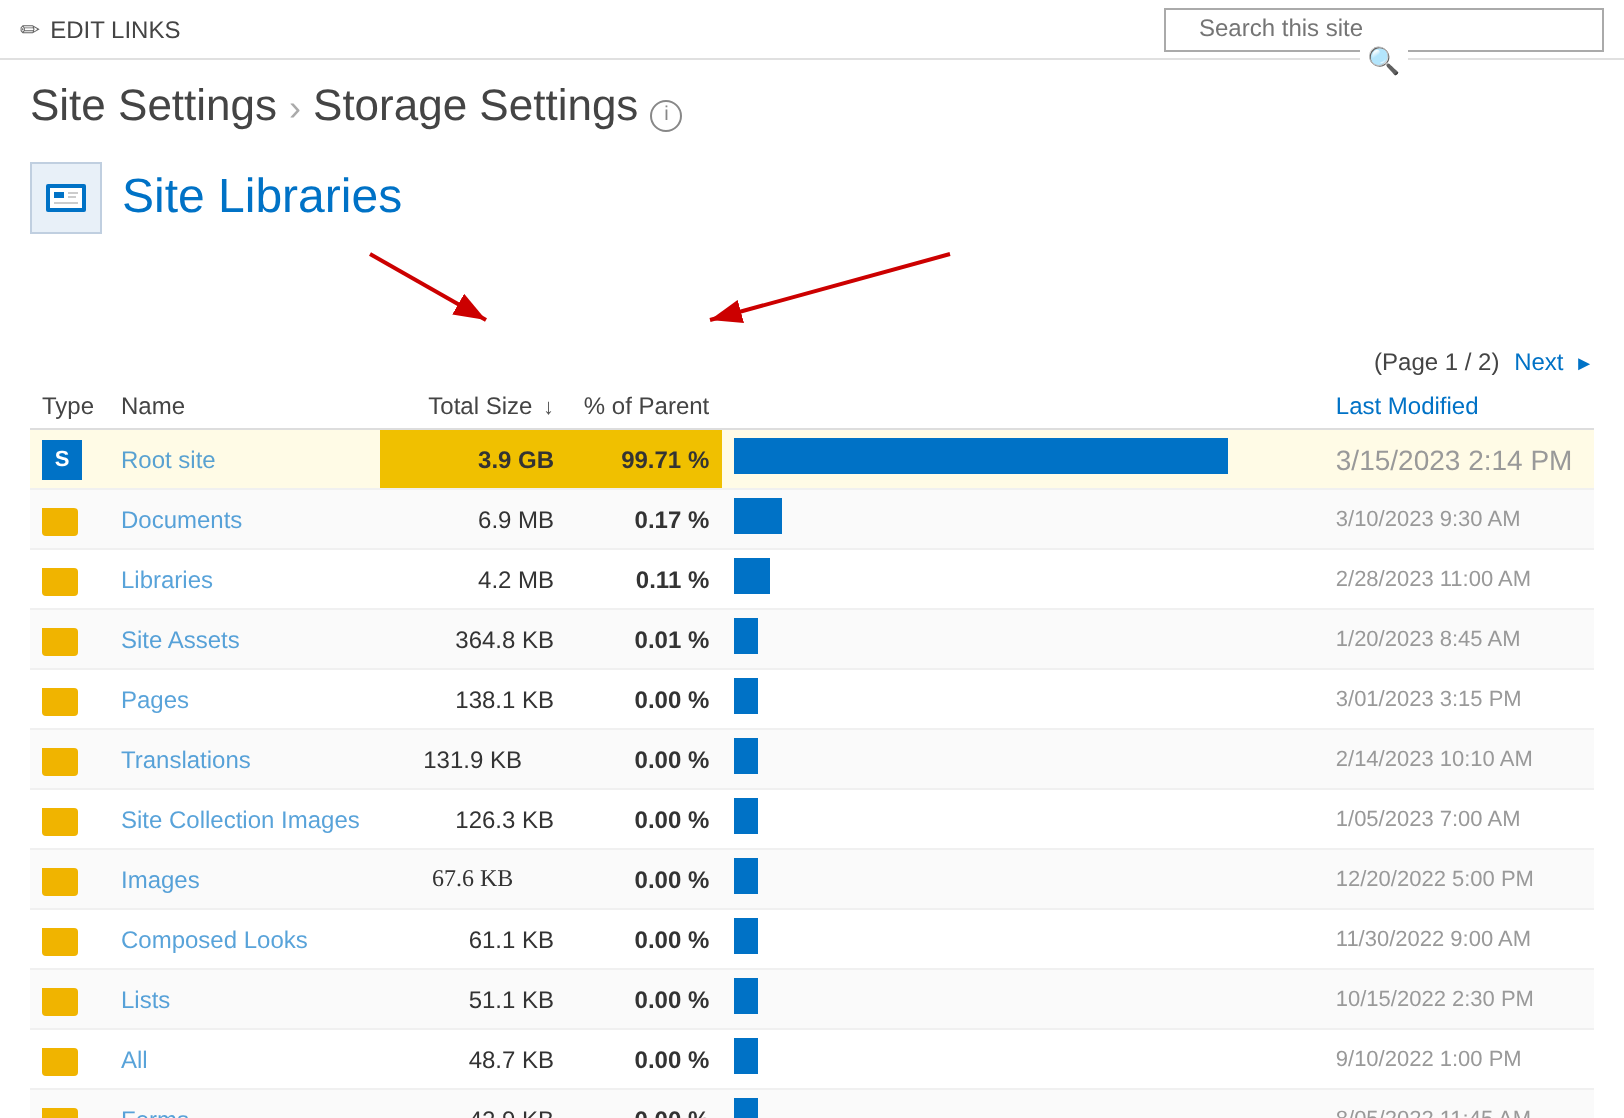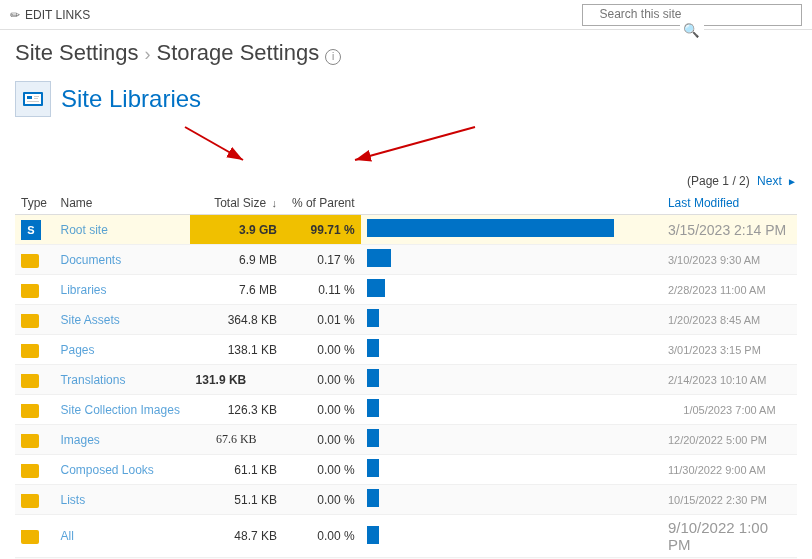--- a/index.html
+++ b/index.html
@@ -73,21 +73,21 @@
     }
     thead tr th.right { text-align: right; }
     tbody tr td {
       padding: 4px 6px; font-size: 12px; border-bottom: 1px solid #f0f0f0;
       vertical-align: middle;
     }
     tbody tr:nth-child(1) td { background: #fffbe6; }
     tbody tr:nth-child(1) td.size-cell { background: #f0c000; color: #333; font-weight: 500; text-align: right; }
     tbody tr:nth-child(1) td.pct-cell { background: #f0c000; color: #333; font-weight: 500; text-align: right; }
     tbody tr:not(:first-child) td.size-cell { text-align: right; color: #333; }
-    tbody tr:not(:first-child) td.pct-cell { text-align: right; color: #333; }
+    tbody tr:not(:first-child) td.pct-cell { text-align: right; color: #333; font-weight: bold; }
 
     .type-cell { width: 28px; }
     .name-cell { width: 130px; }
     .size-cell { width: 90px; }
     .pct-cell { width: 70px; }
     .bar-cell { width: 290px; }
     .date-cell { width: 130px; color: #999; margin-left: 42px; }
 
     
     .header-row {
@@ -193,21 +193,21 @@
           <td class="type-cell"><span style="display:inline-block;width:18px;height:14px;background:#f0b400;border-radius:0 2px 2px 2px;position:relative;vertical-align:middle;margin-top:2px;"></span></td>
           <td class="name-cell"><span style="color:#0072c6;cursor:pointer;opacity:0.65;">Documents</span></td>
           <td class="size-cell" style="text-align: right;">6.9 MB</td>
           <td class="pct-cell" style="text-align: right;">0.17 %</td>
           <td class="bar-cell"><div style="width:24px;height:18px;background:#0072c6;display:inline-block;"></div></td>
           <td class="date-cell" style="color: rgb(153, 153, 153); font-size: 11px;">3/10/2023 9:30 AM</td>
         </tr>
         <tr style="background: rgb(255, 255, 255);">
           <td class="type-cell"><span style="display:inline-block;width:18px;height:14px;background:#f0b400;border-radius:0 2px 2px 2px;position:relative;vertical-align:middle;margin-top:2px;"></span></td>
           <td class="name-cell"><span style="color:#0072c6;cursor:pointer;opacity:0.65;">Libraries</span></td>
-          <td class="size-cell" style="text-align: right;">7.6 MB</td>
+          <td class="size-cell" style="text-align: right;">4.2 MB</td>
           <td class="pct-cell" style="text-align: right;">0.11 %</td>
           <td class="bar-cell"><div style="width:18px;height:18px;background:#0072c6;display:inline-block;"></div></td>
           <td class="date-cell" style="color: rgb(153, 153, 153); font-size: 11px;">2/28/2023 11:00 AM</td>
         </tr>
         <tr style="background: rgb(250, 250, 250);">
           <td class="type-cell"><span style="display:inline-block;width:18px;height:14px;background:#f0b400;border-radius:0 2px 2px 2px;position:relative;vertical-align:middle;margin-top:2px;"></span></td>
           <td class="name-cell"><span style="color:#0072c6;cursor:pointer;opacity:0.65;">Site Assets</span></td>
           <td class="size-cell" style="text-align: right;">364.8 KB</td>
           <td class="pct-cell" style="text-align: right;">0.01 %</td>
           <td class="bar-cell"><div style="width:12px;height:18px;background:#0072c6;display:inline-block;"></div></td>
@@ -217,32 +217,32 @@
           <td class="type-cell"><span style="display:inline-block;width:18px;height:14px;background:#f0b400;border-radius:0 2px 2px 2px;position:relative;vertical-align:middle;margin-top:2px;"></span></td>
           <td class="name-cell"><span style="color:#0072c6;cursor:pointer;opacity:0.65;">Pages</span></td>
           <td class="size-cell" style="text-align: right;">138.1 KB</td>
           <td class="pct-cell" style="text-align: right;">0.00 %</td>
           <td class="bar-cell"><div style="width:12px;height:18px;background:#0072c6;display:inline-block;"></div></td>
           <td class="date-cell" style="color: rgb(153, 153, 153); font-size: 11px;">3/01/2023 3:15 PM</td>
         </tr>
         <tr style="background: rgb(250, 250, 250);">
           <td class="type-cell"><span style="display:inline-block;width:18px;height:14px;background:#f0b400;border-radius:0 2px 2px 2px;position:relative;vertical-align:middle;margin-top:2px;"></span></td>
           <td class="name-cell"><span style="color:#0072c6;cursor:pointer;opacity:0.65;">Translations</span></td>
-          <td class="size-cell" style="text-align: left; font-weight: bold;">131.9 KB</td>
+          <td class="size-cell" style="text-align: center;">131.9 KB</td>
           <td class="pct-cell" style="text-align: right;">0.00 %</td>
           <td class="bar-cell"><div style="width:12px;height:18px;background:#0072c6;display:inline-block;"></div></td>
           <td class="date-cell" style="color: rgb(153, 153, 153); font-size: 11px;">2/14/2023 10:10 AM</td>
         </tr>
         <tr style="background: rgb(255, 255, 255);">
           <td class="type-cell"><span style="display:inline-block;width:18px;height:14px;background:#f0b400;border-radius:0 2px 2px 2px;position:relative;vertical-align:middle;margin-top:2px;"></span></td>
           <td class="name-cell"><span style="color:#0072c6;cursor:pointer;opacity:0.65;">Site Collection Images</span></td>
           <td class="size-cell" style="text-align: right;">126.3 KB</td>
           <td class="pct-cell" style="text-align: right;">0.00 %</td>
           <td class="bar-cell"><div style="width:12px;height:18px;background:#0072c6;display:inline-block;"></div></td>
-          <td class="date-cell" style="color: rgb(153, 153, 153); font-size: 11px; text-align: center;">1/05/2023 7:00 AM</td>
+          <td class="date-cell" style="color: rgb(153, 153, 153); font-size: 11px;">1/05/2023 7:00 AM</td>
         </tr>
         <tr style="background: rgb(250, 250, 250);">
           <td class="type-cell"><span style="display:inline-block;width:18px;height:14px;background:#f0b400;border-radius:0 2px 2px 2px;position:relative;vertical-align:middle;margin-top:2px;"></span></td>
           <td class="name-cell"><span style="color:#0072c6;cursor:pointer;opacity:0.65;">Images</span></td>
           <td class="size-cell" style="text-align: center; font-family: Liberation Serif, serif;">67.6 KB</td>
           <td class="pct-cell" style="text-align: right;">0.00 %</td>
           <td class="bar-cell"><div style="width:12px;height:18px;background:#0072c6;display:inline-block;"></div></td>
           <td class="date-cell" style="color: rgb(153, 153, 153); font-size: 11px;">12/20/2022 5:00 PM</td>
         </tr>
         <tr style="background: rgb(255, 255, 255);">
@@ -260,21 +260,21 @@
           <td class="pct-cell" style="text-align: right;">0.00 %</td>
           <td class="bar-cell"><div style="width:12px;height:18px;background:#0072c6;display:inline-block;"></div></td>
           <td class="date-cell" style="color: rgb(153, 153, 153); font-size: 11px;">10/15/2022 2:30 PM</td>
         </tr>
         <tr style="background: rgb(255, 255, 255);">
           <td class="type-cell"><span style="display:inline-block;width:18px;height:14px;background:#f0b400;border-radius:0 2px 2px 2px;position:relative;vertical-align:middle;margin-top:2px;"></span></td>
           <td class="name-cell"><span style="color:#0072c6;cursor:pointer;opacity:0.65;">All</span></td>
           <td class="size-cell" style="text-align: right;">48.7 KB</td>
           <td class="pct-cell" style="text-align: right;">0.00 %</td>
           <td class="bar-cell"><div style="width:12px;height:18px;background:#0072c6;display:inline-block;"></div></td>
-          <td class="date-cell" style="color: rgb(153, 153, 153); font-size: 15px;">9/10/2022 1:00 PM</td>
+          <td class="date-cell" style="color: rgb(153, 153, 153); font-size: 11px;">9/10/2022 1:00 PM</td>
         </tr>
         <tr style="background: rgb(250, 250, 250);">
           <td class="type-cell"><span style="display:inline-block;width:18px;height:14px;background:#f0b400;border-radius:0 2px 2px 2px;position:relative;vertical-align:middle;margin-top:2px;"></span></td>
           <td class="name-cell"><span style="color:#0072c6;cursor:pointer;opacity:0.65;">Forms</span></td>
           <td class="size-cell" style="text-align: right;">42.9 KB</td>
           <td class="pct-cell" style="text-align: right;">0.00 %</td>
           <td class="bar-cell"><div style="width:12px;height:18px;background:#0072c6;display:inline-block;"></div></td>
           <td class="date-cell" style="color: rgb(153, 153, 153); font-size: 11px;">8/05/2022 11:45 AM</td>
         </tr>
       </tbody>

